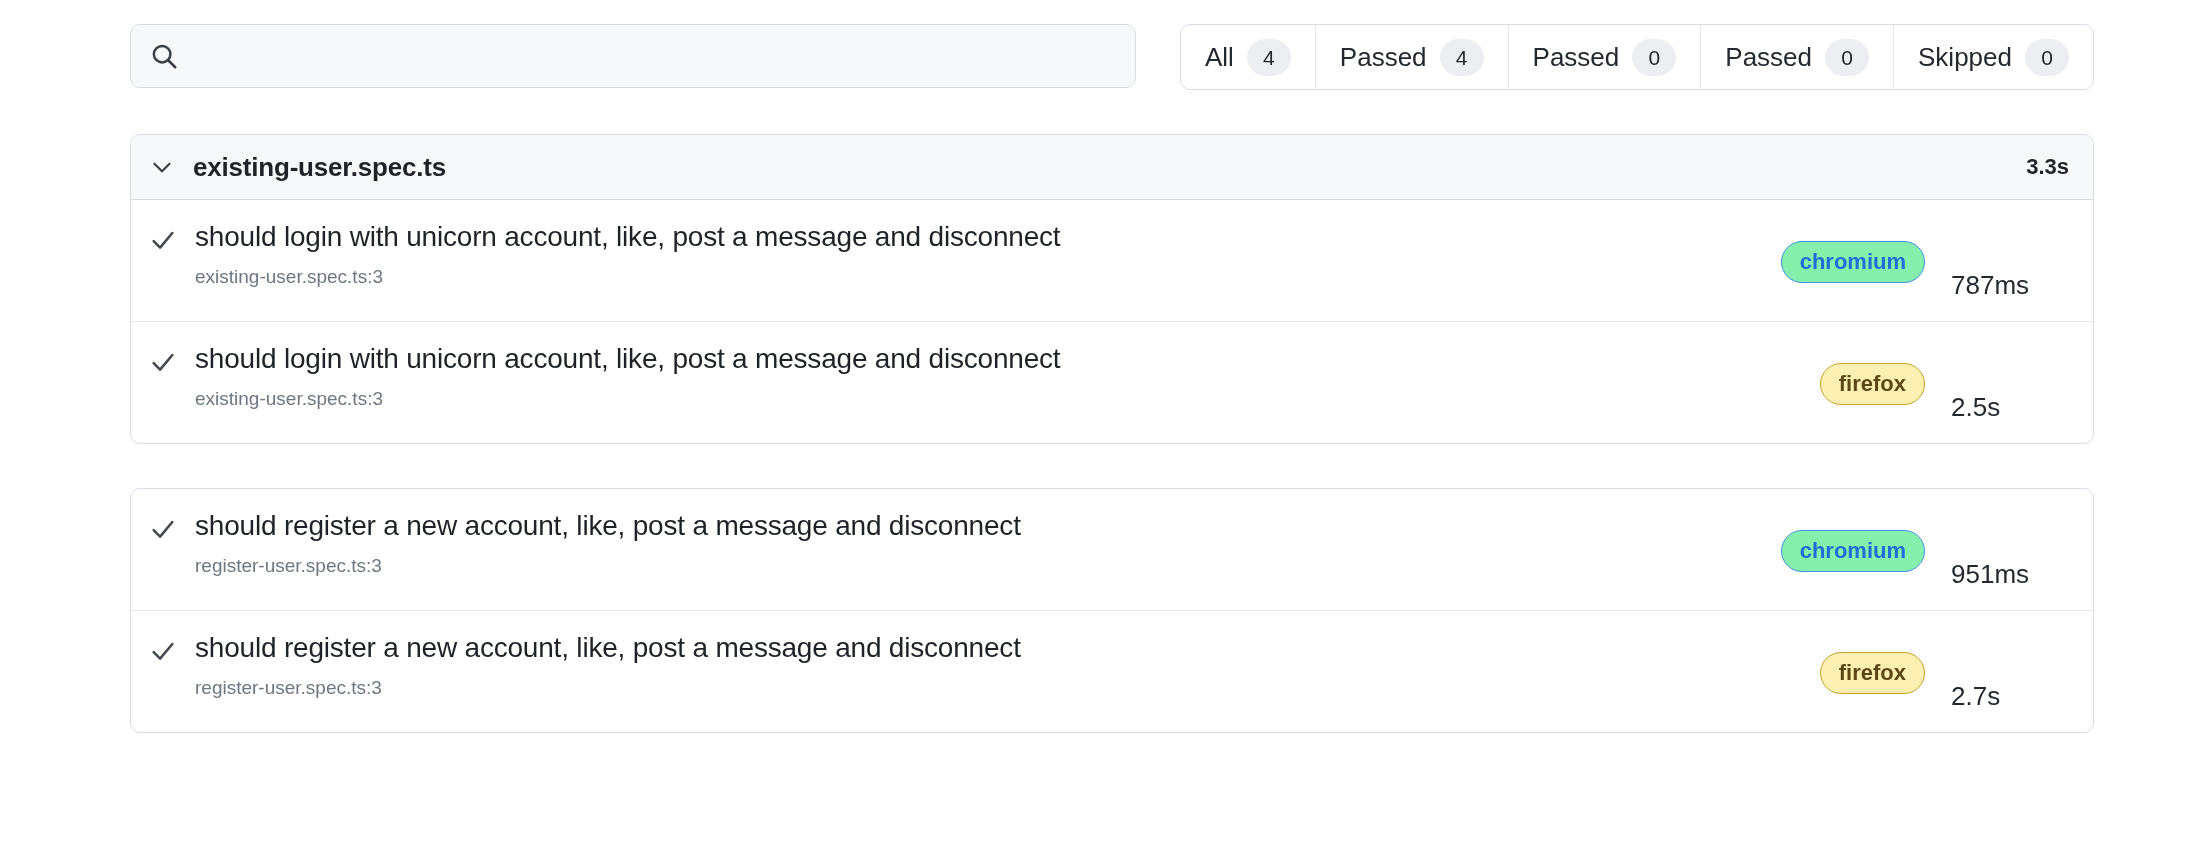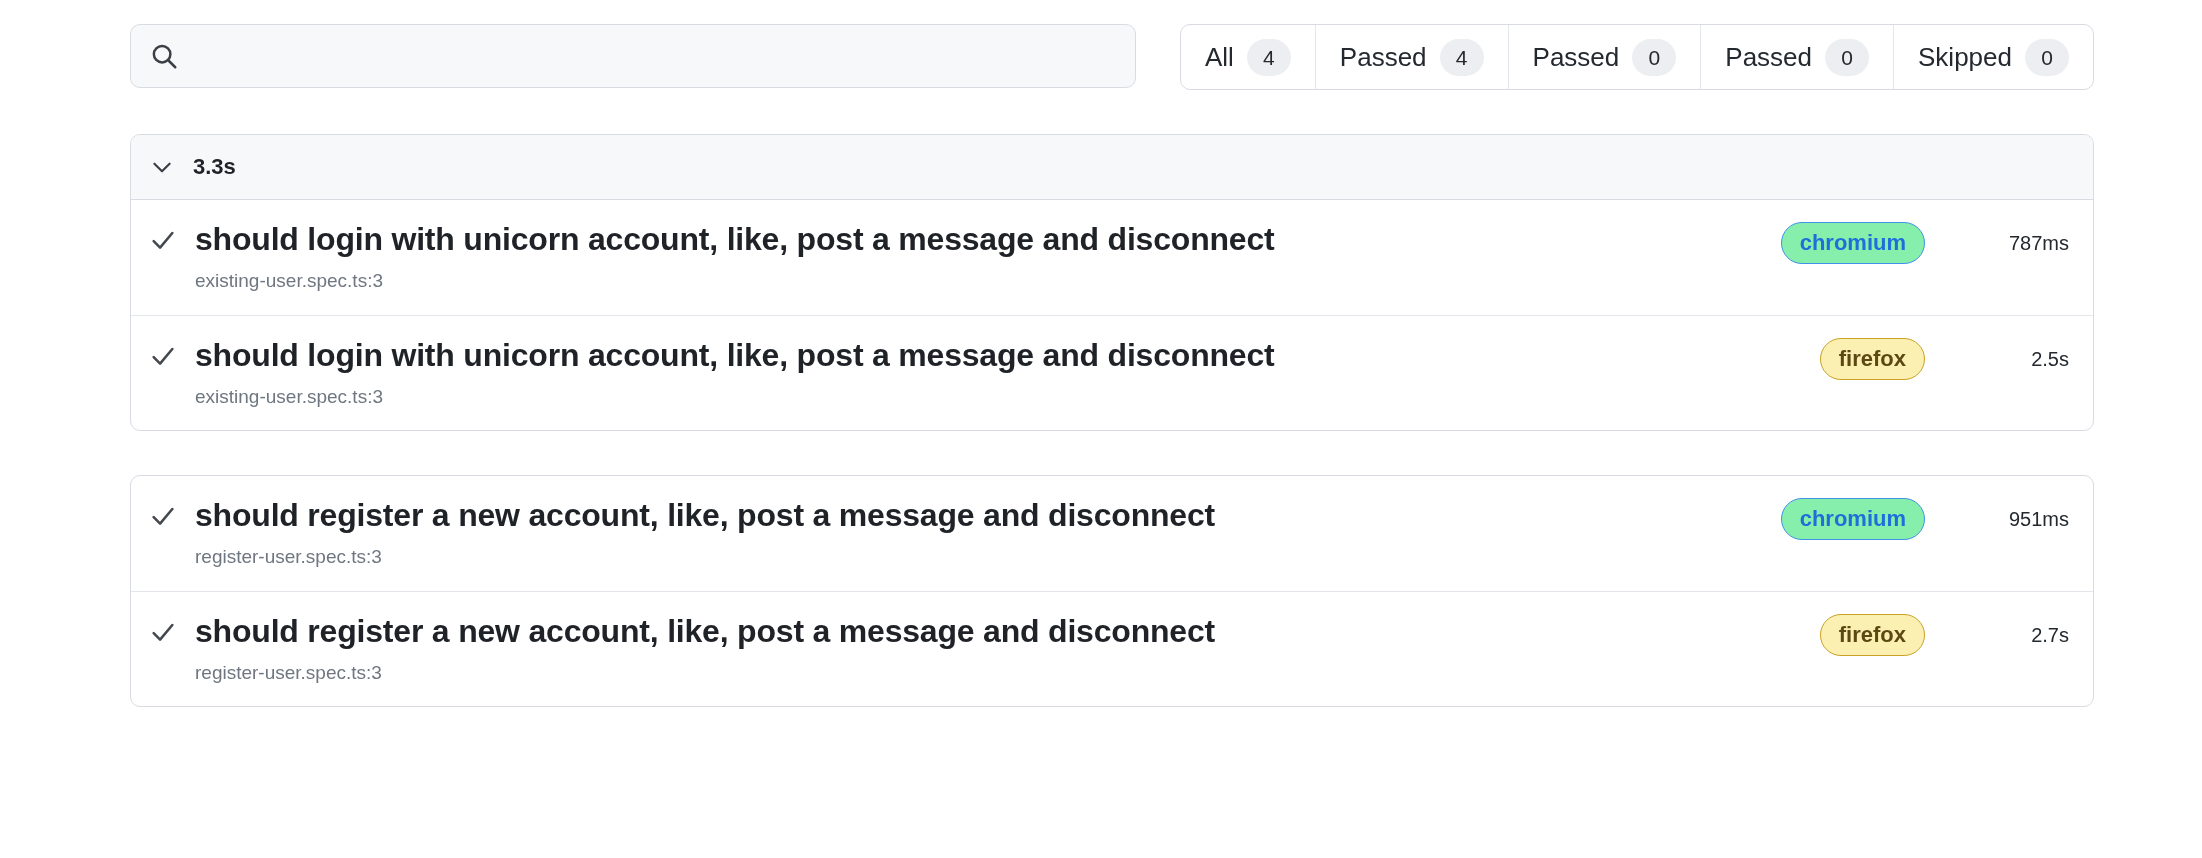--- a/index.html
+++ b/index.html
@@ -156,22 +156,22 @@
     height: 28px;
     flex: 0 0 auto;
     margin: 6px 18px 0 0;
     display: block;
   }
   .test-main {
     flex: 1 1 auto;
     min-width: 0;
   }
   .test-title {
-    font-size: 32px;
-    font-weight: bold;
+    font-size: 28px;
+    font-weight: normal;
     color: #1f2328;
     letter-spacing: -0.2px;
     line-height: 1.2;
   }
   .test-location {
     font-size: 19px;
     color: #6e7781;
     margin-top: 12px;
     line-height: 1.2;
   }
@@ -195,25 +195,25 @@
     background: #86efac;
     border-color: #3f92e8;
     color: #1e6fd9;
   }
   .browser-badge.firefox {
     background: #fbf0b2;
     border-color: #c9a227;
     color: #5c4813;
   }
   .test-duration {
-    font-size: 20px;
+    font-size: 26px;
     color: #24292f;
     min-width: 118px;
-    text-align: right;
     white-space: nowrap;
+    margin-top: 48px;
   }
 </style>
 </head>
 <body>
 
 <div class="page">
 
   <div class="toolbar">
 
     <div class="search-box">
@@ -253,20 +253,21 @@
 
   <div class="groups">
 
     <div class="group">
       <div class="group-header">
         <span class="chevron-icon">
           <svg viewBox="0 0 24 24" width="26" height="26" fill="none" stroke="#3a3f46" stroke-width="2" stroke-linecap="round" stroke-linejoin="round">
             <polyline points="5,9 12,16 19,9"></polyline>
           </svg>
         </span>
+        <span class="group-title">existing-user.spec.ts</span>
         <span class="group-duration">3.3s</span>
       </div>
 
       <div class="test-row first">
         <span class="check-icon">
           <svg viewBox="0 0 24 24" width="28" height="28" fill="none" stroke="#43494f" stroke-width="2.2" stroke-linecap="round" stroke-linejoin="round">
             <polyline points="4,13 9.5,18.5 20,6"></polyline>
           </svg>
         </span>
         <div class="test-main">

